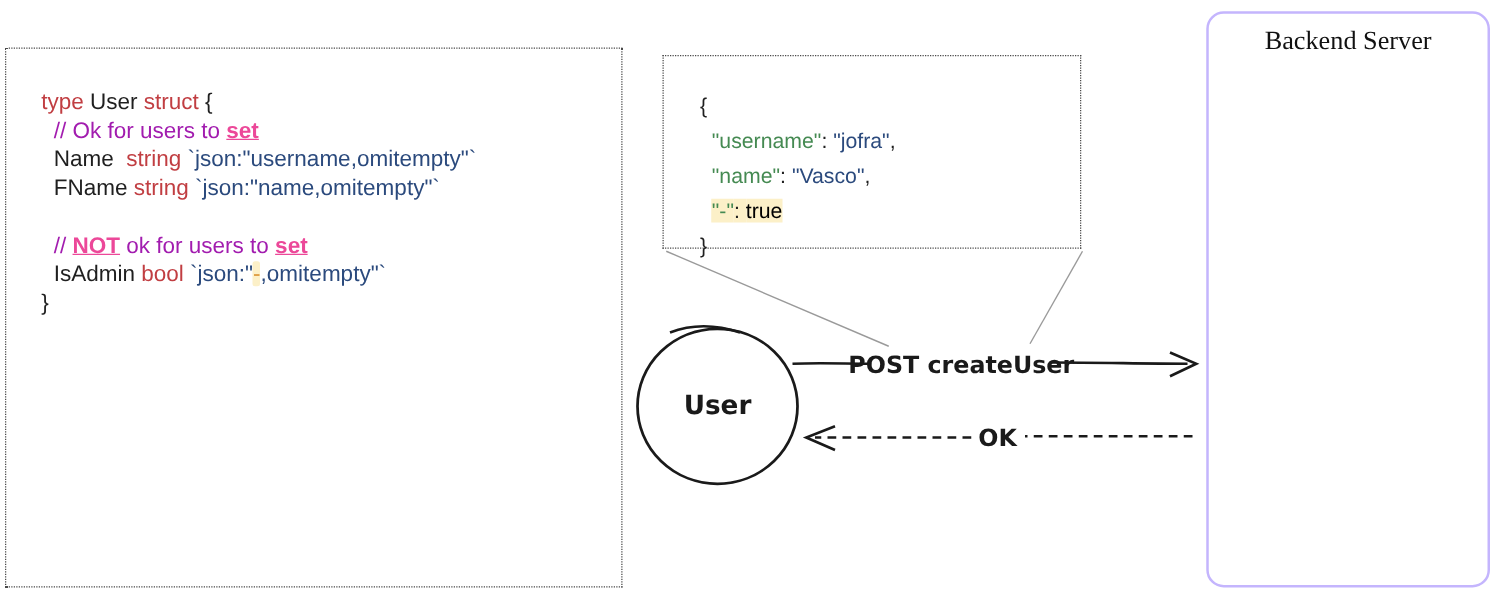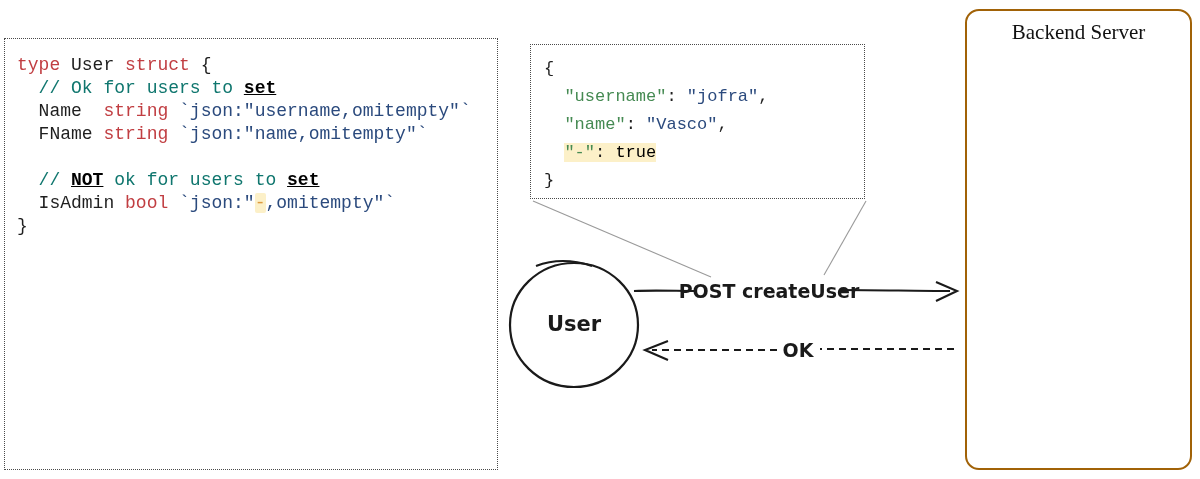--- a/index.html
+++ b/index.html
@@ -11,40 +11,40 @@
     overflow: hidden;
     font-family: "DejaVu Sans", sans-serif;
   }
   .dotted-box {
     position: absolute;
     border: 1.6px dotted #4a4a4a;
     background: #fff;
   }
   .code-box  { left: 4px;   top: 38px; width: 494px; height: 432px; padding: 15px 10px 0 12px; --lh: 23px; }
   .json-box  { left: 530px; top: 44px; width: 335px; height: 155px; padding: 10px 10px 0 13px; --lh: 28px; }
-  pre.code { margin: 0; font-family: Liberation Mono, monospace; }
+  pre.code { margin: 16px; font-family: Liberation Sans, sans-serif; }
   .code-box pre.code { font-size: 18px; }
   .json-box pre.code { font-size: 17px; }
   .code-line { height: var(--lh); line-height: var(--lh); white-space: pre; }
   
   .tok-kw      { color: #c13e42; }
   .tok-plain   { color: #1f1f1f; }
-  .tok-comment { color: #0f766e; }
-  .tok-em      { color: #000000; font-weight: bold; text-decoration: underline; }
+  .tok-comment { color: #a21caf; }
+  .tok-em      { color: #ec4899; font-weight: bold; text-decoration: underline; }
   .tok-str     { color: #2b4a7d; }
   .tok-dash    { color: #dd9a3e; background: #fcf0c8; border-radius: 2px; }
   .tok-key     { color: #458a52; }
   .tok-val     { color: #2b4a7d; }
   .tok-bool    { color: #000000; }
   .tok-bg      { background: #fcf0c8; }
   
   .backend-box {
     position: absolute;
     left: 965px; top: 9px; width: 227px; height: 461px;
-    border: 2px solid #a16207;
+    border: 2px solid #c4b5fd;
     border-radius: 14px;
     background: #fff;
   }
   .backend-title {
     margin-top: 9px;
     text-align: center;
     font-family: "Liberation Serif", serif;
     font-size: 21px;
     color: #111;
   }

